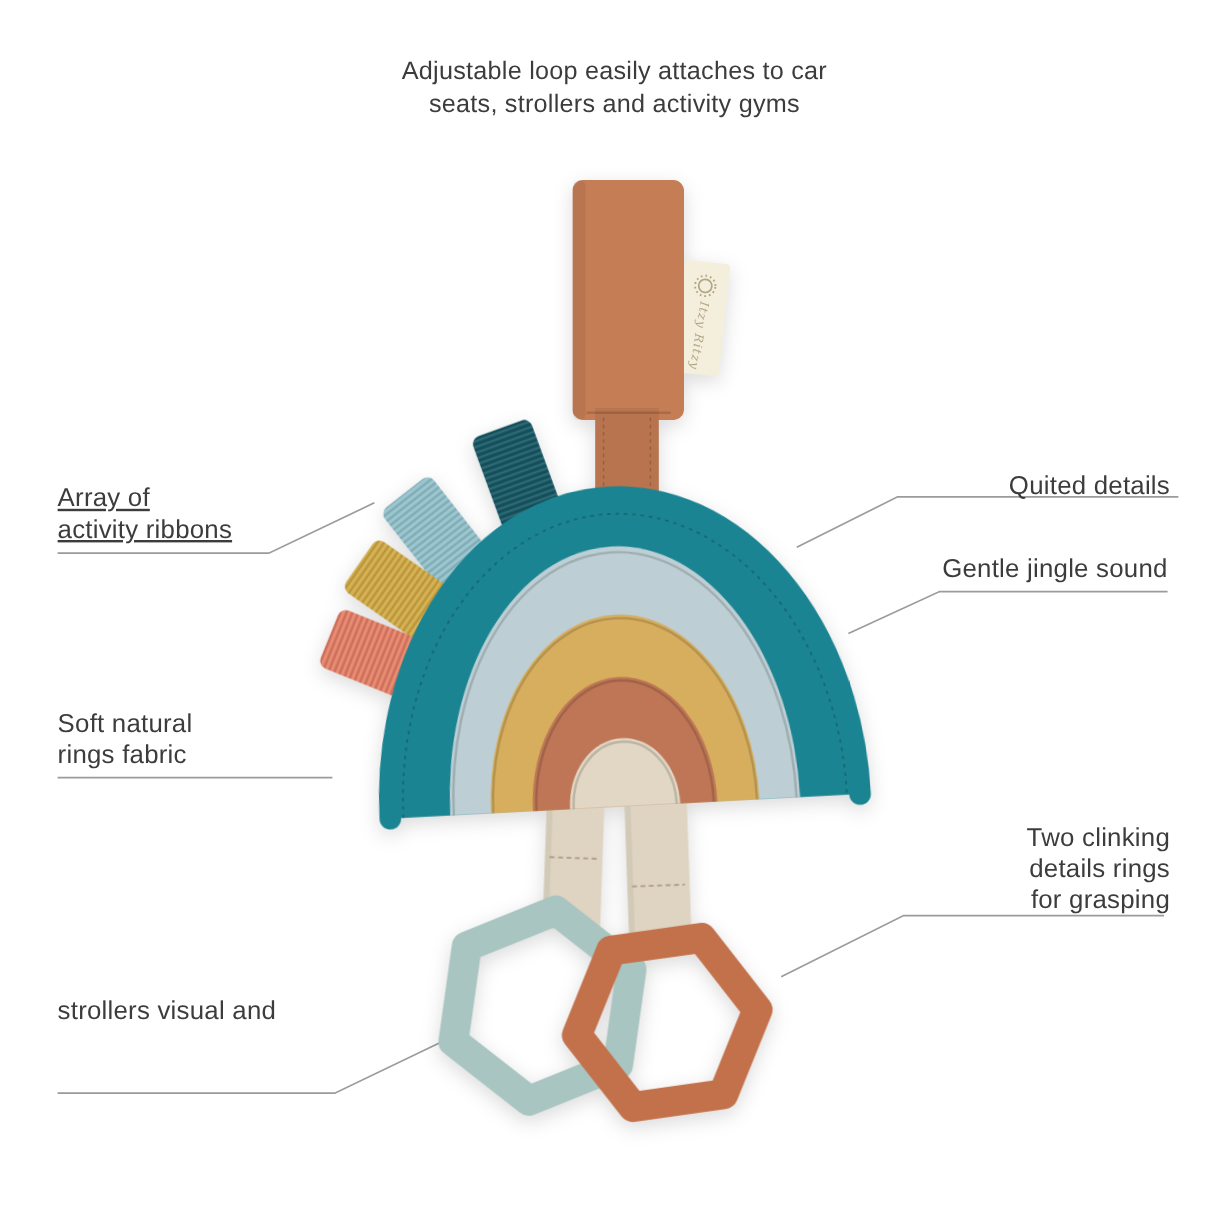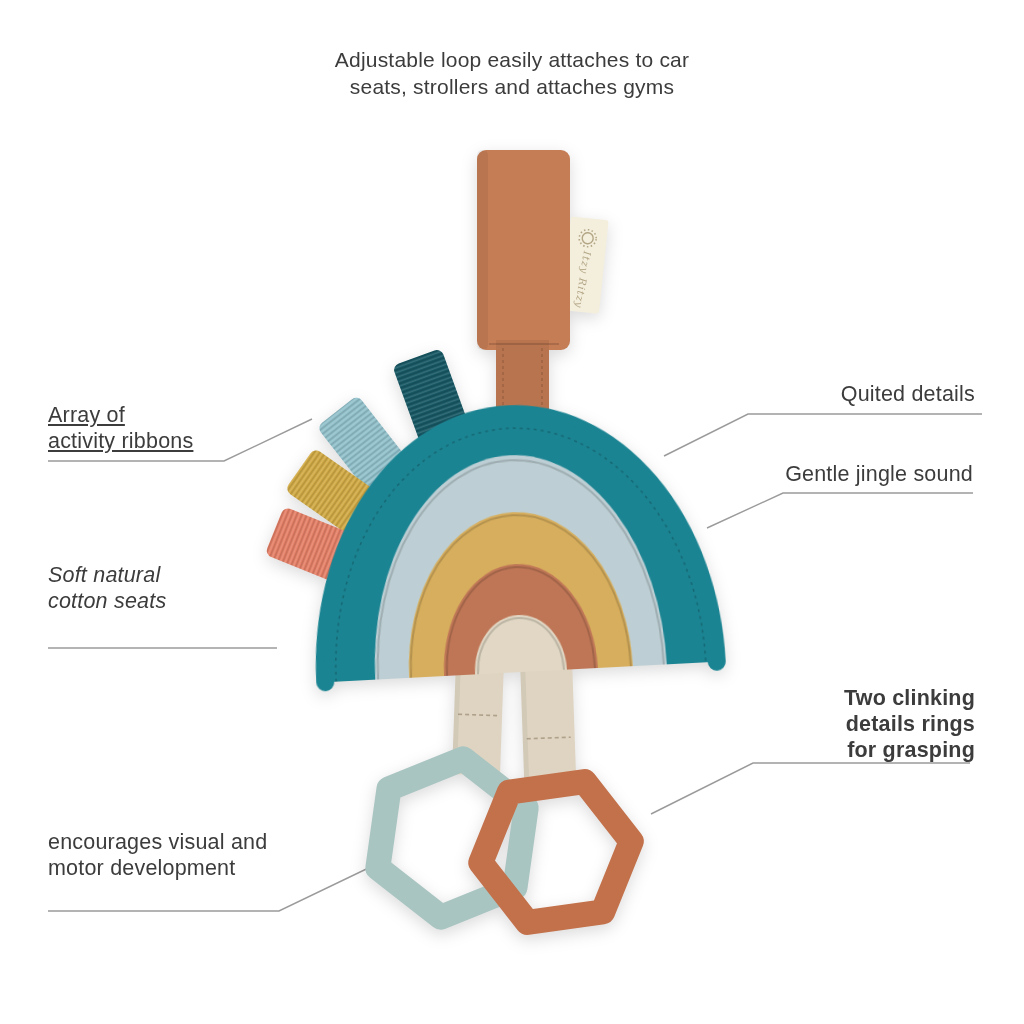--- a/index.html
+++ b/index.html
@@ -12,25 +12,25 @@
   .caption {
     position:absolute; left:0; right:0; top:46px; text-align:center;
     font-size:21px; line-height:27px; font-weight:500; color:#3c3c3c;
     letter-spacing:0.2px;
   }
   .callout {
     position:absolute; font-size:21.5px; line-height:26px; font-weight:500;
     color:#3c3c3c; letter-spacing:0.2px; white-space:nowrap;
   }
   .lb-ribbons  { left:48px;  top:402px;text-decoration:underline; }
-  .lb-fabric   { left:48px;  top:562px;font-style:italic; }
+  .lb-fabric   { left:48px;  top:590px; }
   .lb-movement { left:48px;  top:829px; }
-  .lb-quilted  { right:49px; top:381px; text-align:right; }
+  .lb-quilted  { right:49px; top:392px; text-align:right; }
   .lb-jingle   { right:51px; top:461px; text-align:right; }
-  .lb-rings    { right:49px; top:685px; text-align:right;font-weight:bold; }
+  .lb-rings    { right:49px; top:685px; text-align:right; }
   .toy { filter: drop-shadow(0 5px 8px rgba(0,0,0,0.14)); }
   .tagtext { font-family:"DejaVu Serif", serif; font-style:italic; font-size:10px; letter-spacing:1px; }
 </style>
 </head>
 <body>
 
 <svg id="scene" viewBox="0 0 1024 1024">
   <defs>
     <pattern id="grosgrain" patternUnits="userSpaceOnUse" width="10" height="4.6">
       <rect x="0" y="0" width="10" height="1.6" fill="rgba(0,0,0,0.12)"></rect>
@@ -119,36 +119,35 @@
       </g>
       <g transform="translate(556 852) rotate(-8)">
         <polygon points="76,0 38,65.8 -38,65.8 -76,0 -38,-65.8 38,-65.8" fill="none" stroke-width="25" stroke-linejoin="round" stroke="#c3714b"></polygon>
       </g>
     </g>
   </g>
 </svg>
 
 <div class="caption">
   <div>Adjustable loop easily attaches to car</div>
-  <div>seats, strollers and attaches gyms</div>
+  <div>seats, strollers and activity gyms</div>
 </div>
 
 <div class="callout lb-ribbons">
   <div>Array of</div>
   <div>activity ribbons</div>
 </div>
 
 <div class="callout lb-fabric">
   <div>Soft natural</div>
-  <div>cotton seats</div>
+  <div>rings fabric</div>
 </div>
 
 <div class="callout lb-movement">
-  <div>encourages visual and</div>
-  <div>motor development</div>
+  <div>strollers visual and</div>
 </div>
 
 <div class="callout lb-quilted">
   <div>Quited details</div>
 </div>
 
 <div class="callout lb-jingle">
   <div>Gentle jingle sound</div>
 </div>
 

